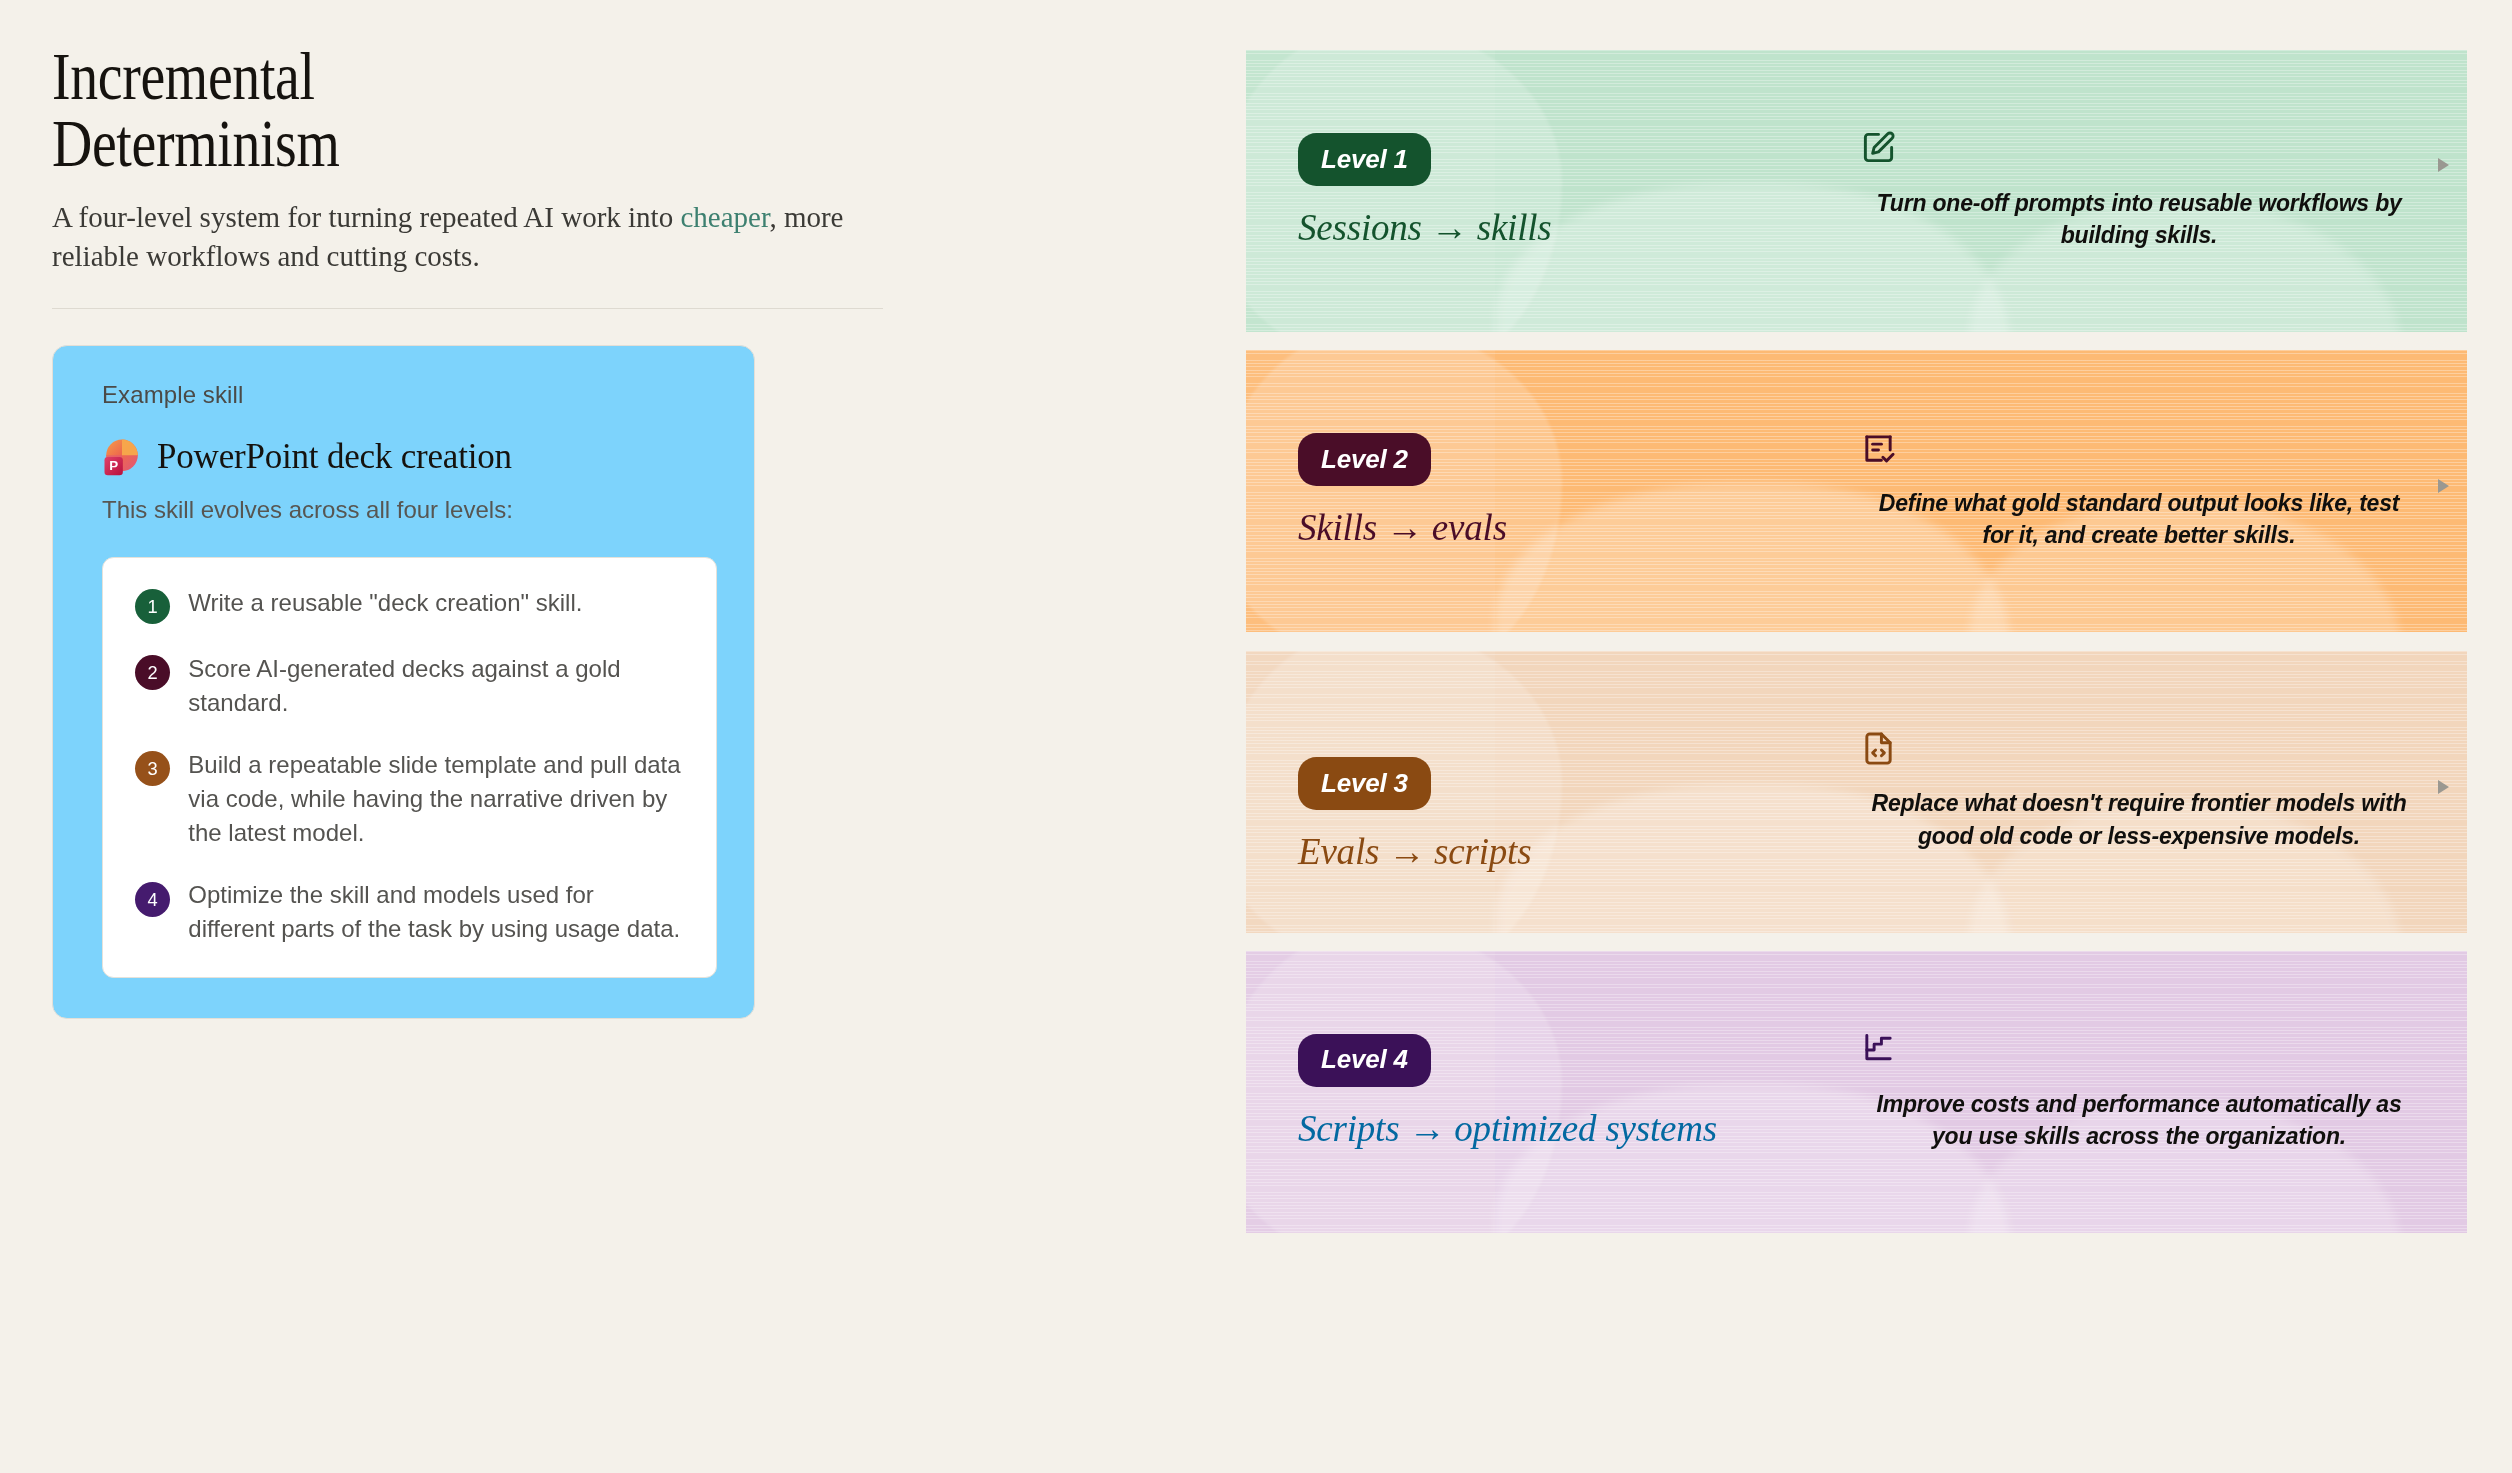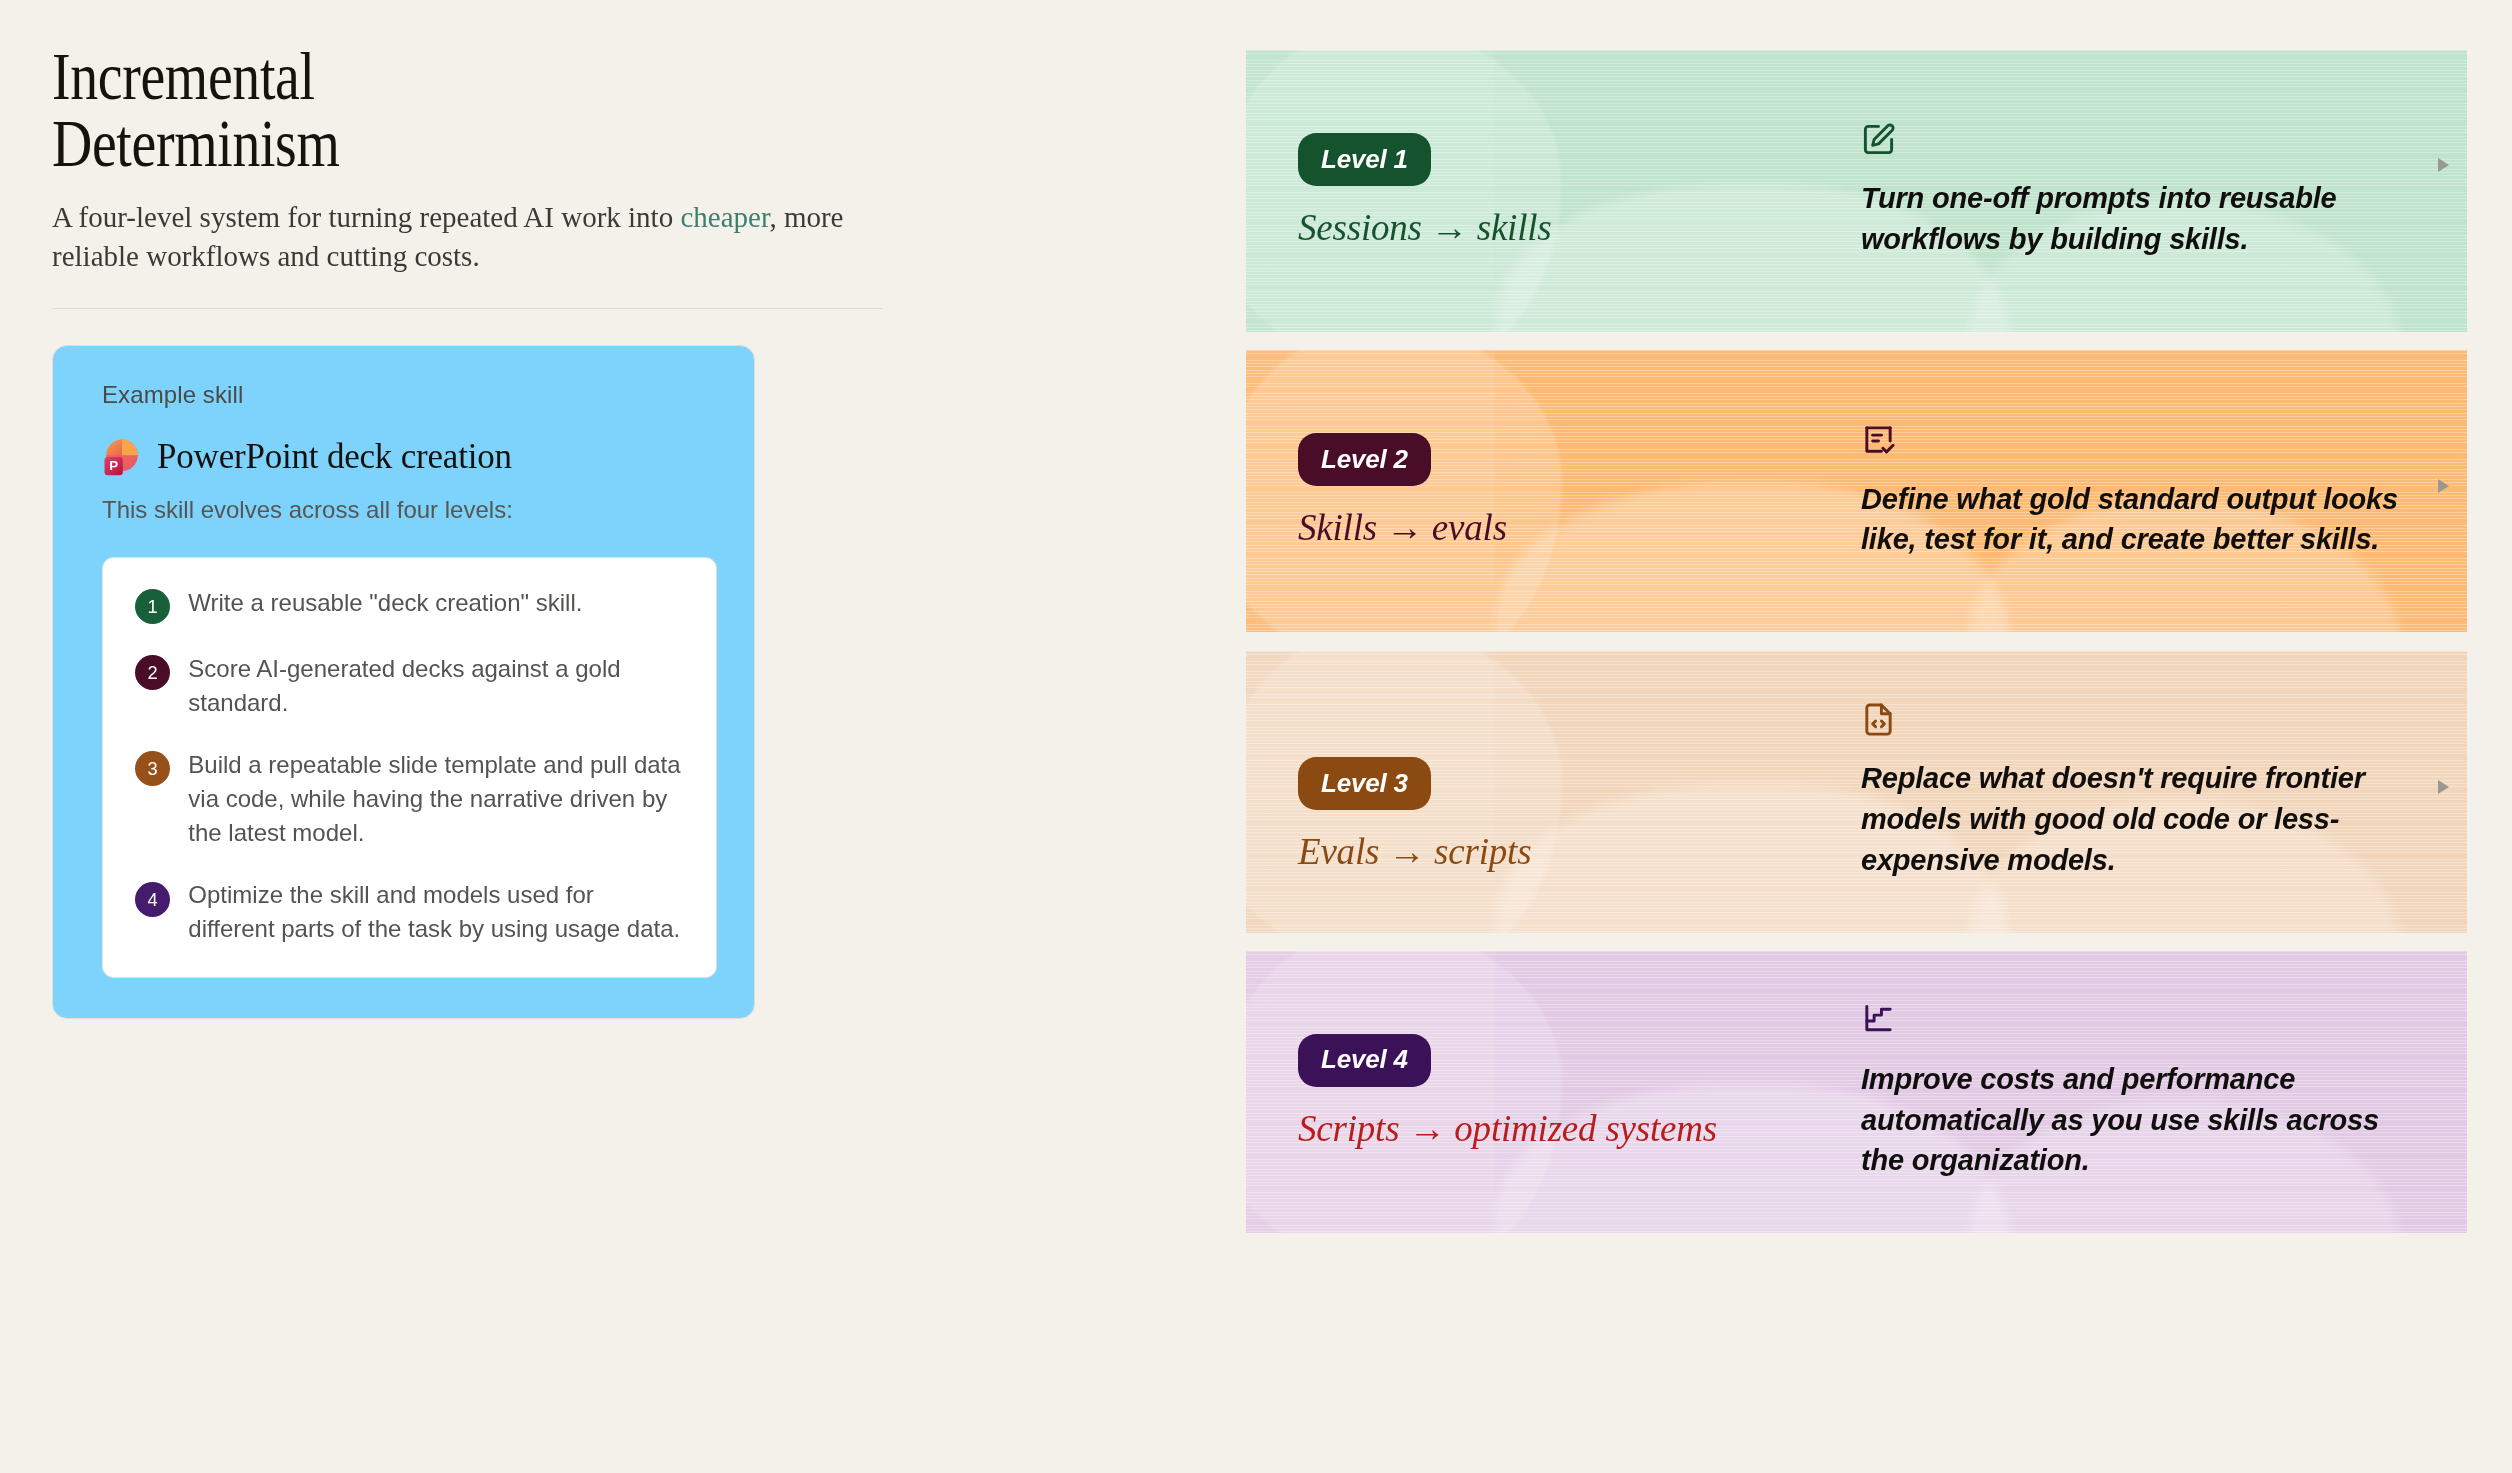--- a/index.html
+++ b/index.html
@@ -240,26 +240,27 @@
     flex: 1 1 auto;
     padding-right: 50px;
     box-sizing: border-box;
   }
   .panel-icon {
     margin-bottom: 18.3px;
     display: block;
     height: 38px;
   }
   .panel-desc {
-    font-size: 29px;
+    font-size: 23px;
     line-height: 1.41;
     font-weight: bold;
     color: #100f0d;
     max-width: 565px;
     letter-spacing: -0.2px;
+    text-align: center;
   }
 
   .edge-marker {
     position: absolute;
     width: 0; height: 0;
     border-left: 11.6px solid #9a9891;
     border-top: 7.5px solid transparent;
     border-bottom: 7.5px solid transparent;
     right: 18.3px;
   }
@@ -451,21 +452,21 @@
       <div class="level-panel" style="background: rgb(226, 202, 228);">
         <div class="panel-texture">
           <div class="blotch-d"></div>
             <div class="blotch-a"></div>
           <div class="blotch-b"></div>
             <div class="blotch-c"></div>
           <div class="stripes"></div>
         </div>
         <div class="panel-left">
           <div class="level-chip" style="background: rgb(59, 17, 88);">Level 4</div>
-          <div class="level-transition" style="color: #b91c1c;">Scripts → optimized systems</div>
+          <div class="level-transition" style="color: #0369a1;">Scripts → optimized systems</div>
         </div>
         <div class="panel-right">
           <span class="panel-icon">
             <svg width="35" height="35" viewBox="0 0 24 24" fill="none" stroke="#3b1158" stroke-width="2" stroke-linecap="round" stroke-linejoin="round">
               <path d="M4 3v16h16"></path>
               <path d="M4 13h5V9h5V5h6"></path>
             </svg>
           </span>
           <div class="panel-desc">Improve costs and performance automatically as you use skills across the organization.</div>
         </div>

